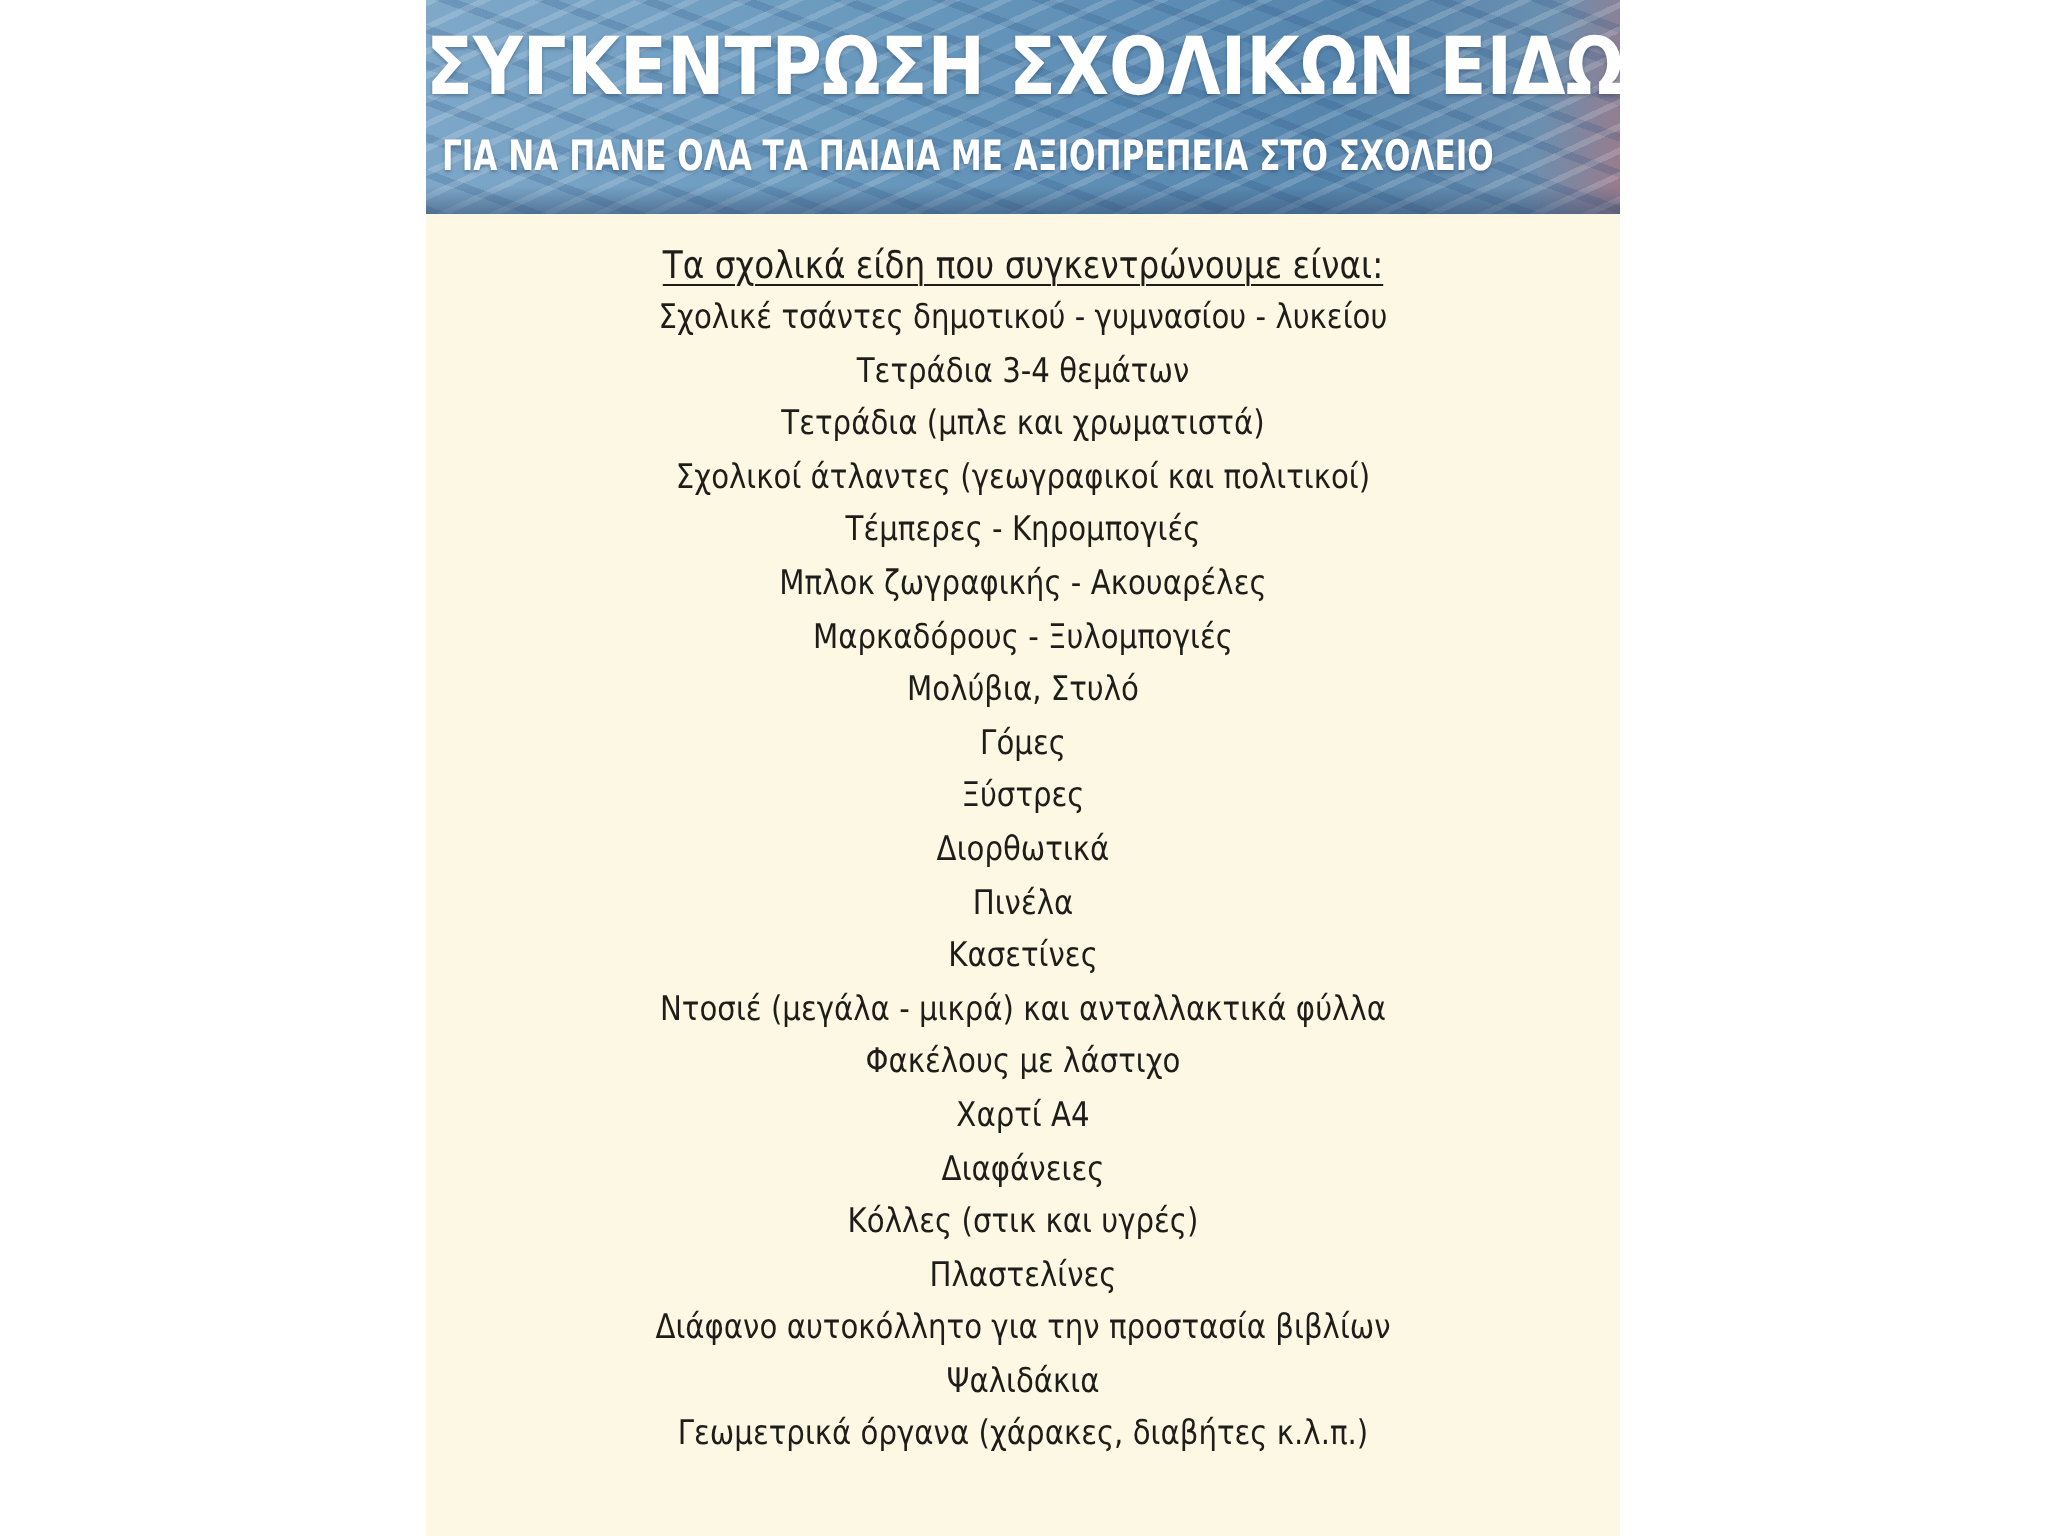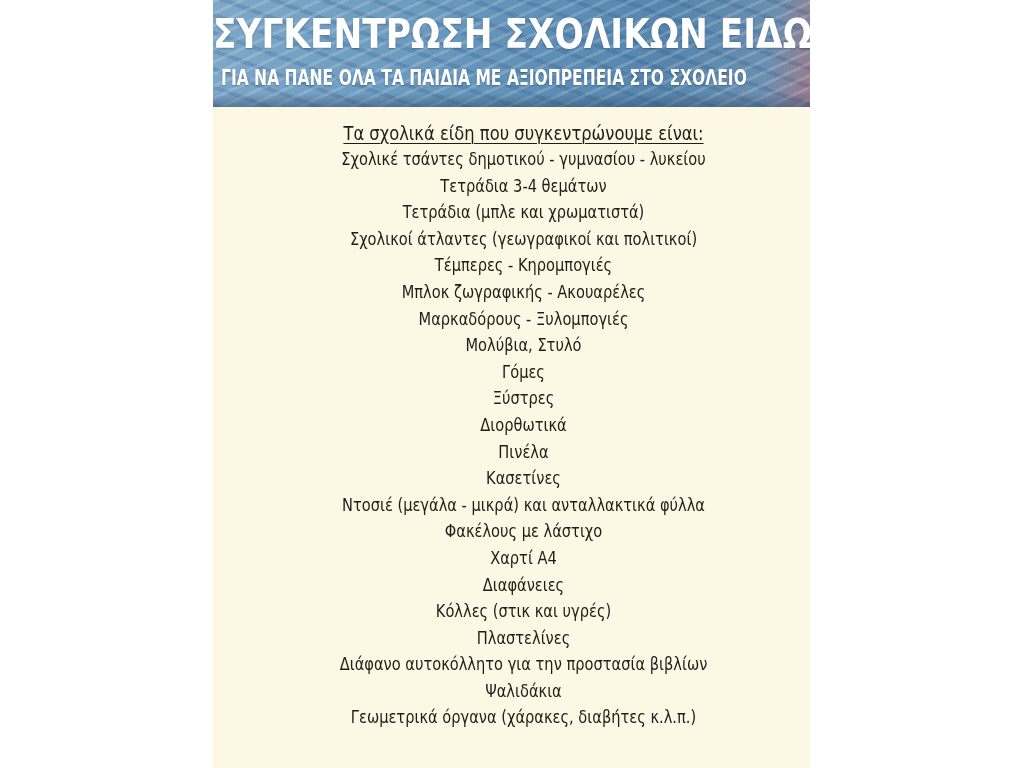--- a/index.html
+++ b/index.html
@@ -66,21 +66,21 @@
       line-height: 26px;
       color: #ffffff;
       white-space: nowrap;
       transform: scaleX(0.74);
       transform-origin: left center;
       text-shadow: 0 1px 2px rgba(20,40,70,0.35);
       z-index: 1;
     }
     .content {
       position: absolute;
-      left: 12px;
+      left: 0;
       top: 120px;
       width: 597px;
       text-align: center;
       font-family: "DejaVu Sans", sans-serif;
       color: #1e1d1a;
     }
     .list-heading {
       margin: 0;
       font-size: 19px;
       line-height: 26px;

